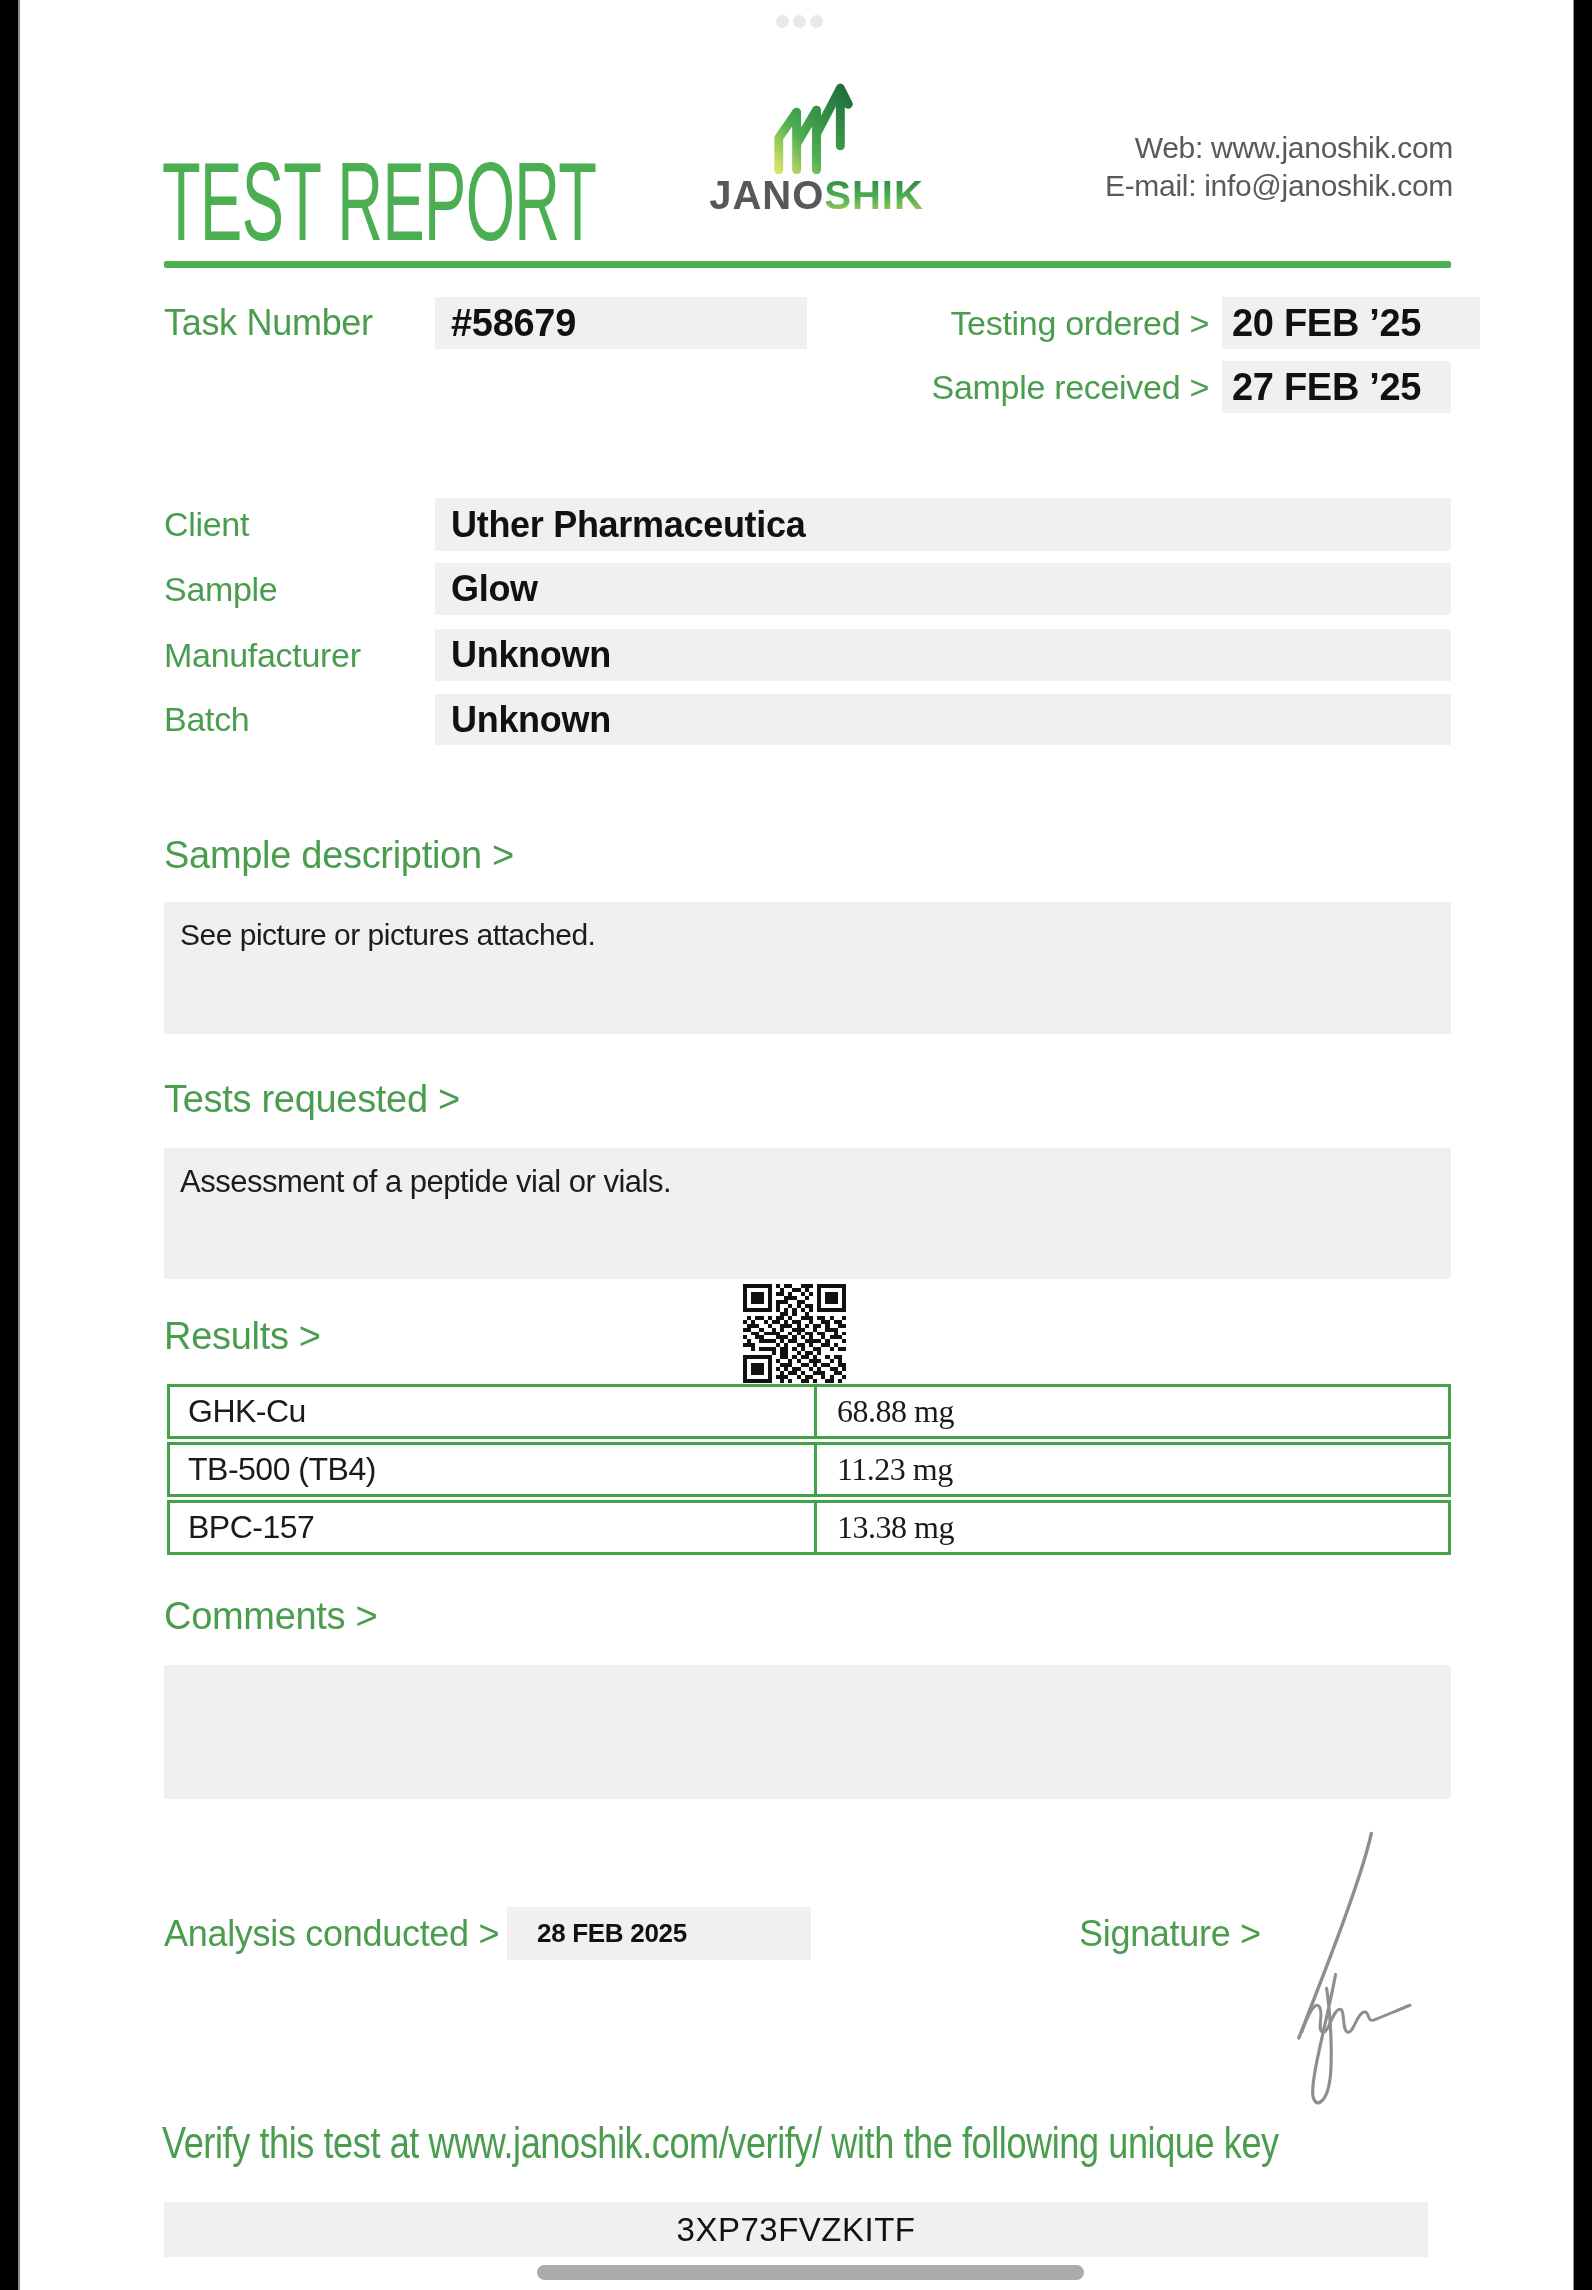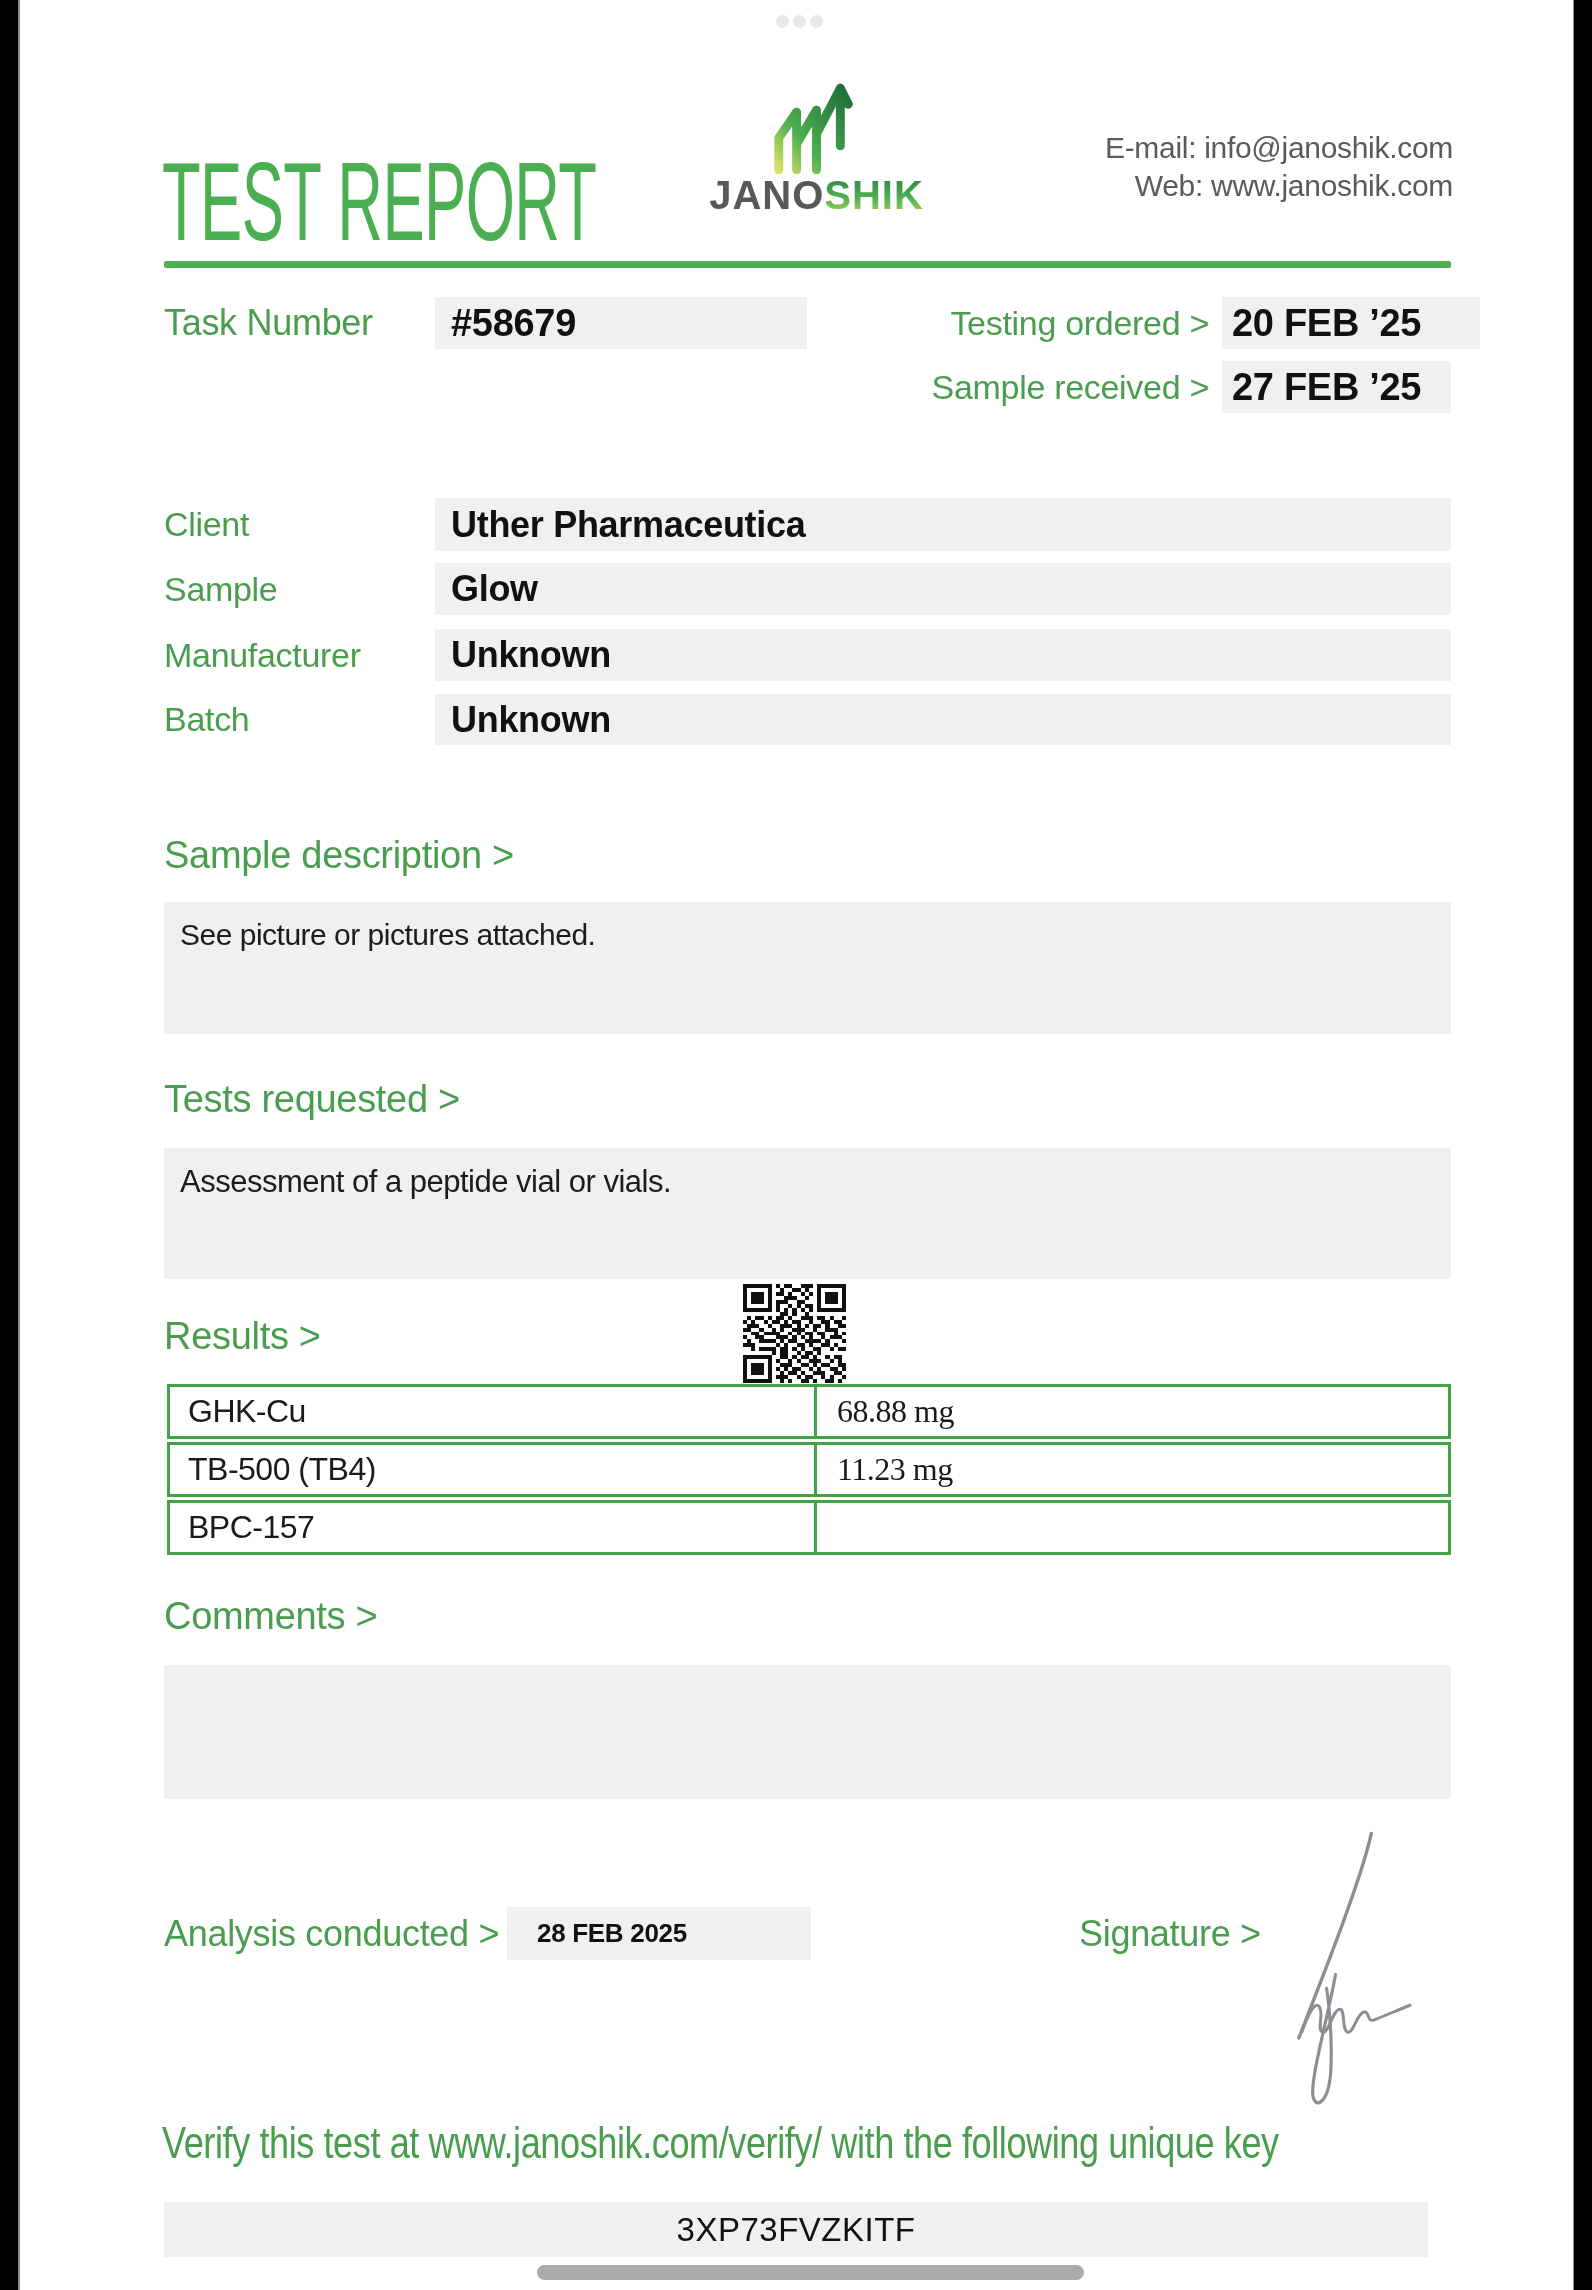--- a/index.html
+++ b/index.html
@@ -101,22 +101,22 @@
     </linearGradient>
   </defs>
   <path d="M38,88 V56 L56,30 V88 M56,62 L76,28 V88 M76,52 L100,6 L108,22 M100,6 V64" fill="none" stroke="url(#lg)" stroke-width="9" stroke-linecap="round" stroke-linejoin="round"></path>
 </svg>
 
 <div class="logo-word">
   <span class="dark">JANO</span><span class="green">SHIK</span>
 </div>
 
 <div class="contact">
+  <div>Web: www.janoshik.com</div>
   <div>E-mail: info@janoshik.com</div>
-  <div>Web: www.janoshik.com</div>
 </div>
 
 <div class="rule"></div>
 
 <div class="row-abs" style="left:164px;top:297px;height:52px;">
   <span class="green-label">Task Number</span>
 </div>
 <div class="gray-box" style="left:435px;top:297px;width:372px;height:52px;">
   <span class="val" style="font-size:38px;">#58679</span>
 </div>
@@ -501,20 +501,21 @@
   <div class="result-row">
     <div class="cell-name">GHK-Cu</div>
     <div class="cell-value">68.88 mg</div>
   </div>
   <div class="result-row">
     <div class="cell-name">TB-500 (TB4)</div>
     <div class="cell-value">11.23 mg</div>
   </div>
   <div class="result-row">
     <div class="cell-name">BPC-157</div>
+    <div class="cell-value">13.38 mg</div>
   </div>
 </div>
 
 <div class="section-label" style="top:1595px;">Comments &gt;</div>
 <div class="big-box" style="top:1665px;height:134px;">
   <div class="body-text"></div>
 </div>
 
 <div class="row-abs" style="left:164px;top:1907px;height:53px;">
   <span class="green-label">Analysis conducted &gt;</span>

